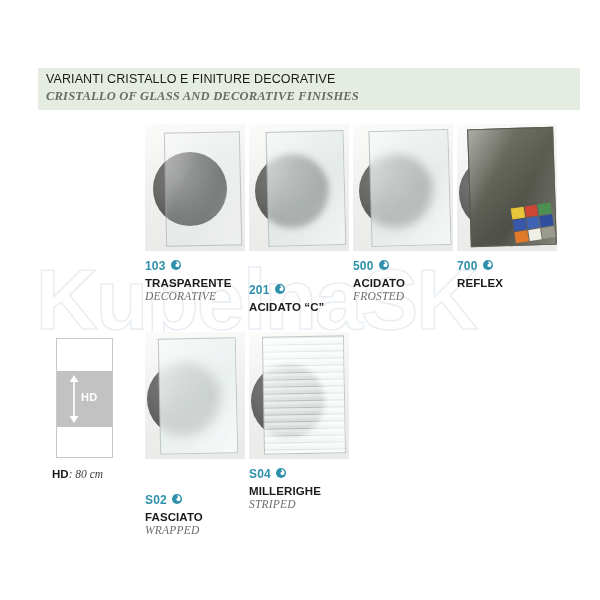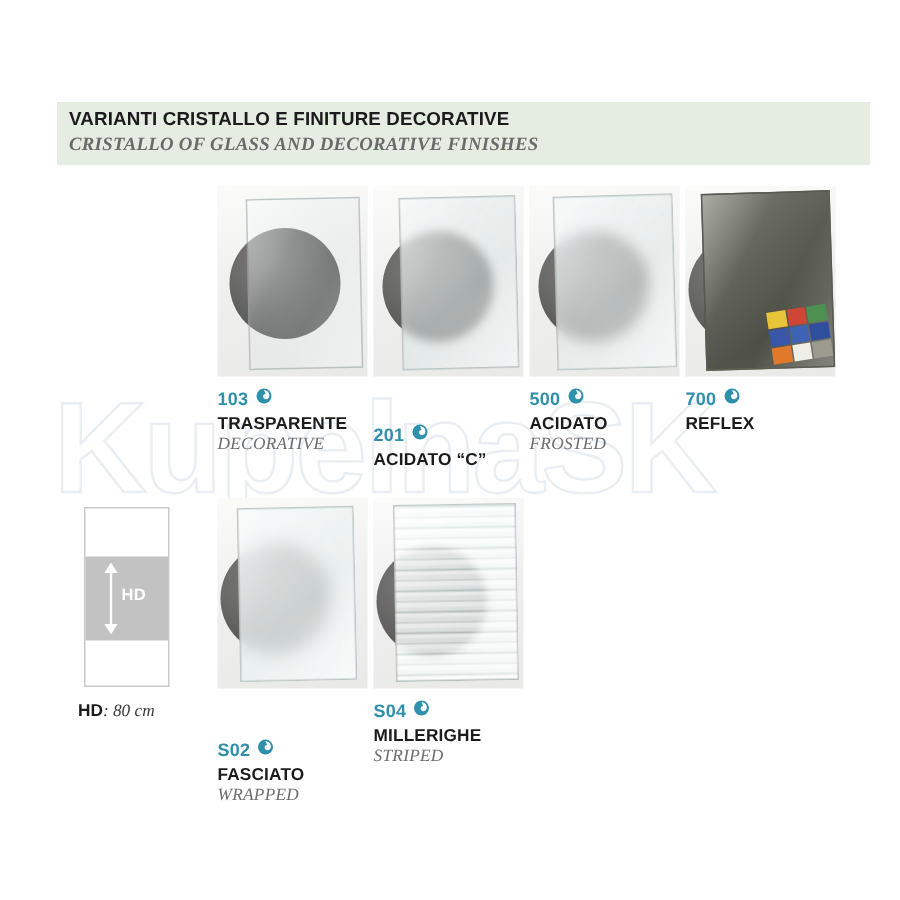--- a/index.html
+++ b/index.html
@@ -49,21 +49,21 @@
     width: 542px;
     height: 42px;
     background: #e5ece1;
     z-index: 2;
   }
   #header-title {
     position: absolute;
     left: 8px;
     top: 4px;
     font-size: 12.5px;
-    font-weight: bold;
+    font-weight: normal;
     color: #1b1b1b;
     letter-spacing: 0.1px;
   }
   #header-subtitle {
     position: absolute;
     left: 8px;
     top: 21px;
     font-family: "Liberation Serif", serif;
     font-style: italic;
     font-weight: bold;

